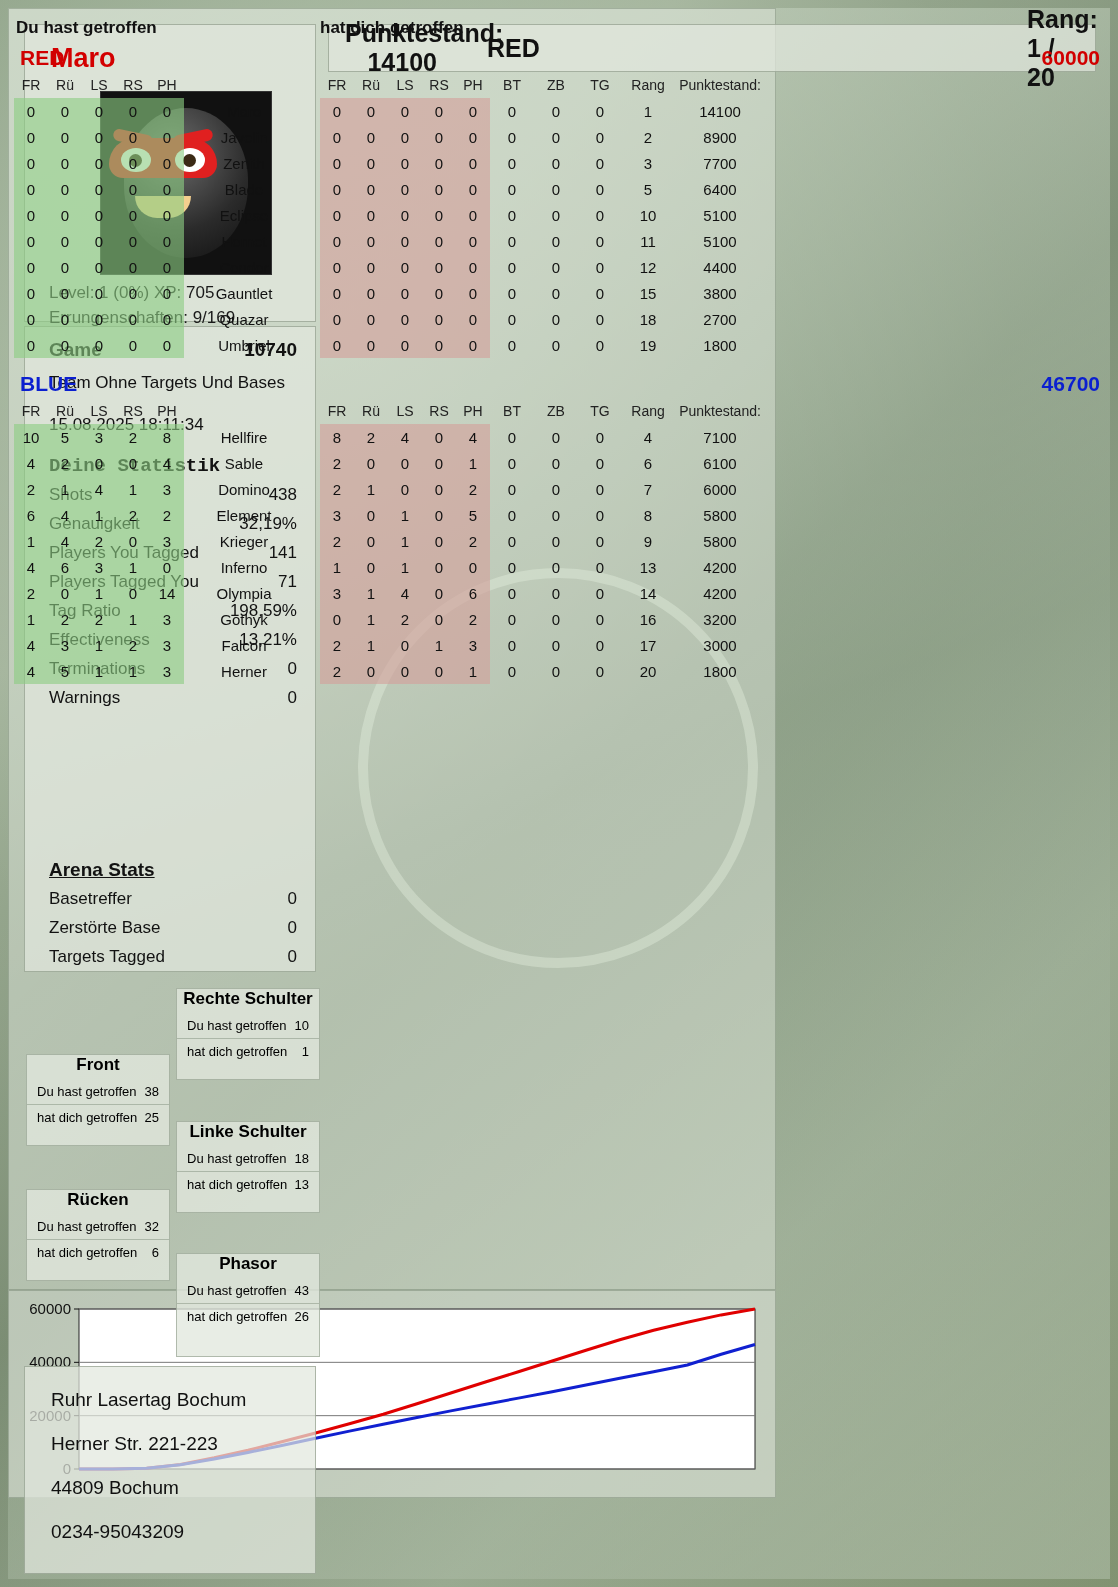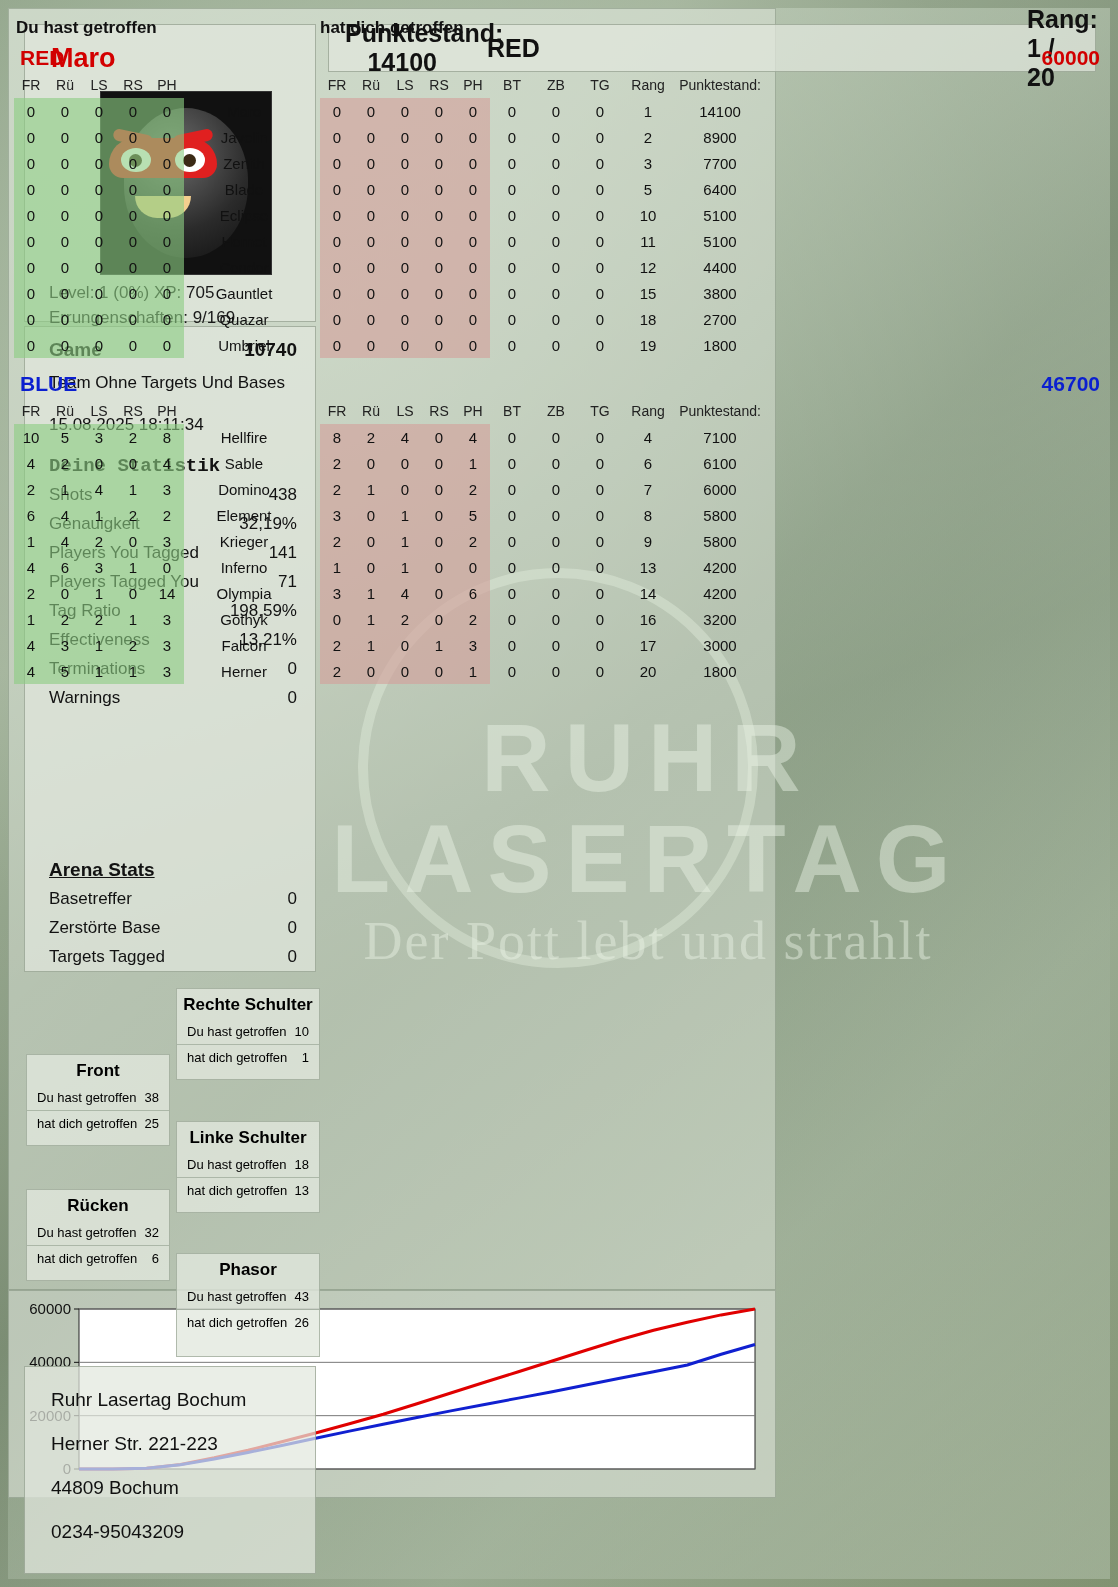--- a/index.html
+++ b/index.html
@@ -65,21 +65,21 @@
   #ach{position:absolute;left:24px;top:283px;font-size:17px;color:#1a1a1a;}
 
   
   #leftstats{left:16px;top:318px;width:290px;height:644px;}
   .ls{position:absolute;left:24px;right:18px;font-size:17px;color:#121212;}
   .row{display:flex;justify-content:space-between;}
   .hd{font-weight:bold;font-size:19px;}
 
   
   .zone{position:absolute;background:rgba(226,232,222,0.78);border:1px solid rgba(120,135,115,0.5);}
-  .zone .zt{text-align:center;font-weight:bold;font-size:17px;padding:6px 0 4px;}
+  .zone .zt{text-align:center;font-weight:bold;font-size:17px;padding:0 0 4px;}
   .zone .zr{display:flex;justify-content:space-between;font-size:13px;padding:5px 10px;}
   .zone .zr.sep{border-top:1px solid rgba(120,135,115,0.45);}
 
   #z-rs{left:168px;top:980px;width:142px;height:90px;}
   #z-front{left:18px;top:1046px;width:142px;height:90px;}
   #z-ls{left:168px;top:1113px;width:142px;height:90px;}
   #z-back{left:18px;top:1181px;width:142px;height:90px;}
   #z-ph{left:168px;top:1245px;width:142px;height:102px;}
 
   
@@ -107,25 +107,20 @@
   
   #chartpanel{left:320px;top:1358px;width:766px;height:206px;background:rgba(226,232,222,0.55);border:1px solid rgba(120,135,115,0.5);}
 </style>
 </head>
 <body>
 
 <div class="page">
 <div class="sheet">
 
   <div class="wmcircle"></div>
-  <div class="wm">
-    <div class="r1">RUHR</div>
-    <div class="r2">LASERTAG</div>
-    <div class="r3">Der Pott lebt und strahlt</div>
-  </div>
 
   <div class="panel" id="hdr">
     <div class="inner">
       <span class="score">Punktestand: 14100</span>
       <span class="team">RED</span>
       <span class="rank">Rang: 1 / 20</span>
     </div>
   </div>
 
   <div class="panel" id="playercard">

